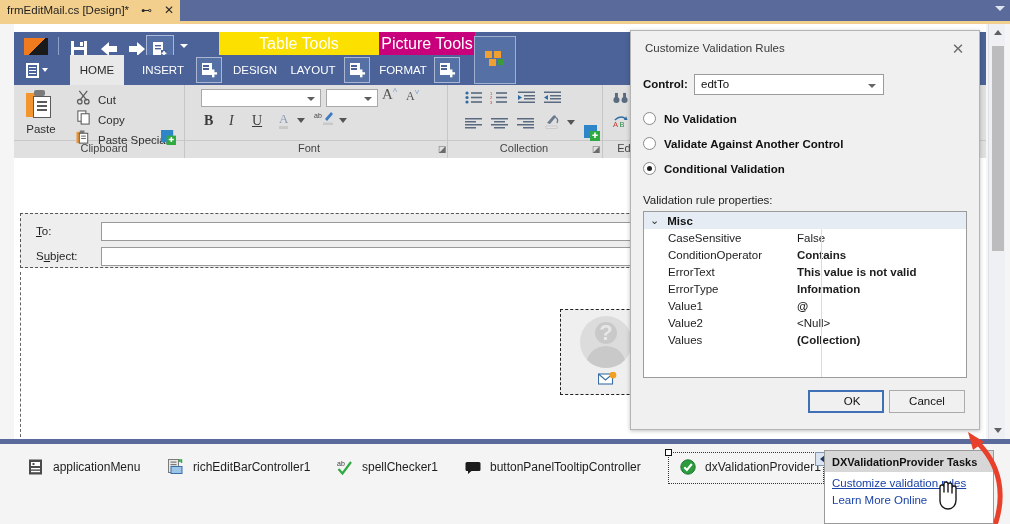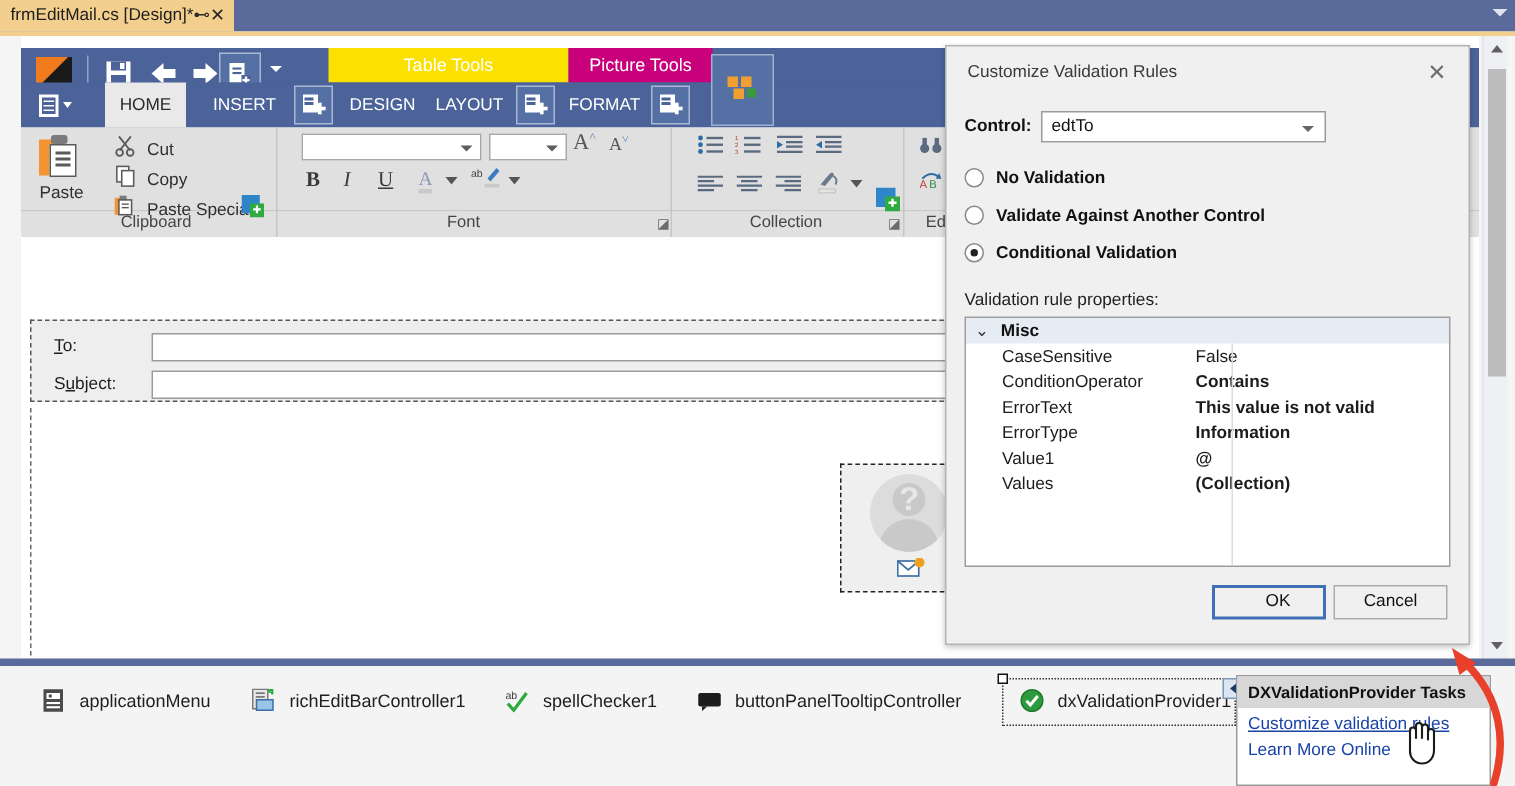--- a/index.html
+++ b/index.html
@@ -14,21 +14,21 @@
   
   .tabstrip {
     position:absolute; left:0; top:0; width:1010px; height:21px;
     background:#5a6a9a;
   }
   .doc-tab {
     position:absolute; left:0; top:0; height:21px;
     background:#f3cf8e; color:#1e1e1e;
     font-size:11.5px; line-height:21px;
     padding:0 6px 0 7px; white-space:nowrap;
-    display:flex; align-items:center; gap:0;
+    display:flex; align-items:center; gap:12px;
   }
   .doc-tab .pin { font-size:11px; color:#2a2a2a; transform:rotate(0deg); }
   .doc-tab .closex { font-size:12px; color:#2a2a2a; font-weight:400; }
   .tab-underline {
     position:absolute; left:0; top:21px; width:1010px; height:3px; background:#f3cf8e;
   }
   .tabstrip-caret {
     position:absolute; right:5px; top:6px; width:0;height:0;
     border-left:5px solid transparent; border-right:5px solid transparent;
     border-top:5px solid #dfe3ee;
@@ -57,21 +57,21 @@
     background:linear-gradient(135deg,#f07b1e 0%,#f07b1e 46%,#1a1a1a 47%,#1a1a1a 100%);
   }
   .qat-sep { position:absolute; left:44px; top:5px; width:1px; height:24px; background:#8fa1c6;}
   .qat-icon { position:absolute; top:6px; width:22px; height:22px; }
   .qat-dropdown {
     position:absolute; top:12px; width:0;height:0;
     border-left:4px solid transparent;border-right:4px solid transparent;border-top:4px solid #ffffff;
   }
   .ctx-tab-title {
     position:absolute; top:0; height:23px; line-height:23px;
-    text-align:center; color:#ffffff; font-size:12px;
+    text-align:center; color:#ffffff; font-size:16px;
   }
   .ctx-table { background:#fbe000; color:#ffffff; }
   .ctx-picture { background:#c9007c; color:#ffffff; }
 
   .ribbon-tabs {
     position:absolute; left:0; top:23px; width:972px; height:30px;
     background:#4b6398;
   }
   .rtab {
     position:absolute; top:0; height:30px; line-height:30px;
@@ -584,20 +584,24 @@
     </div>
     <div class="pg-row">
       <span class="k">ErrorType</span>
       <span class="v b">Information</span>
     </div>
     <div class="pg-row">
       <span class="k">Value1</span>
       <span class="v b">@</span>
     </div>
     <div class="pg-row">
+      <span class="k">Value2</span>
+      <span class="v">&lt;Null&gt;</span>
+    </div>
+    <div class="pg-row">
       <span class="k">Values</span>
       <span class="v b">(Collection)</span>
     </div>
   </div>
 
   <div class="btn primary" style="left:808px;top:390px">OK</div>
   <div class="btn" style="left:889px;top:390px">Cancel</div>
 
   <div class="tray">
 

